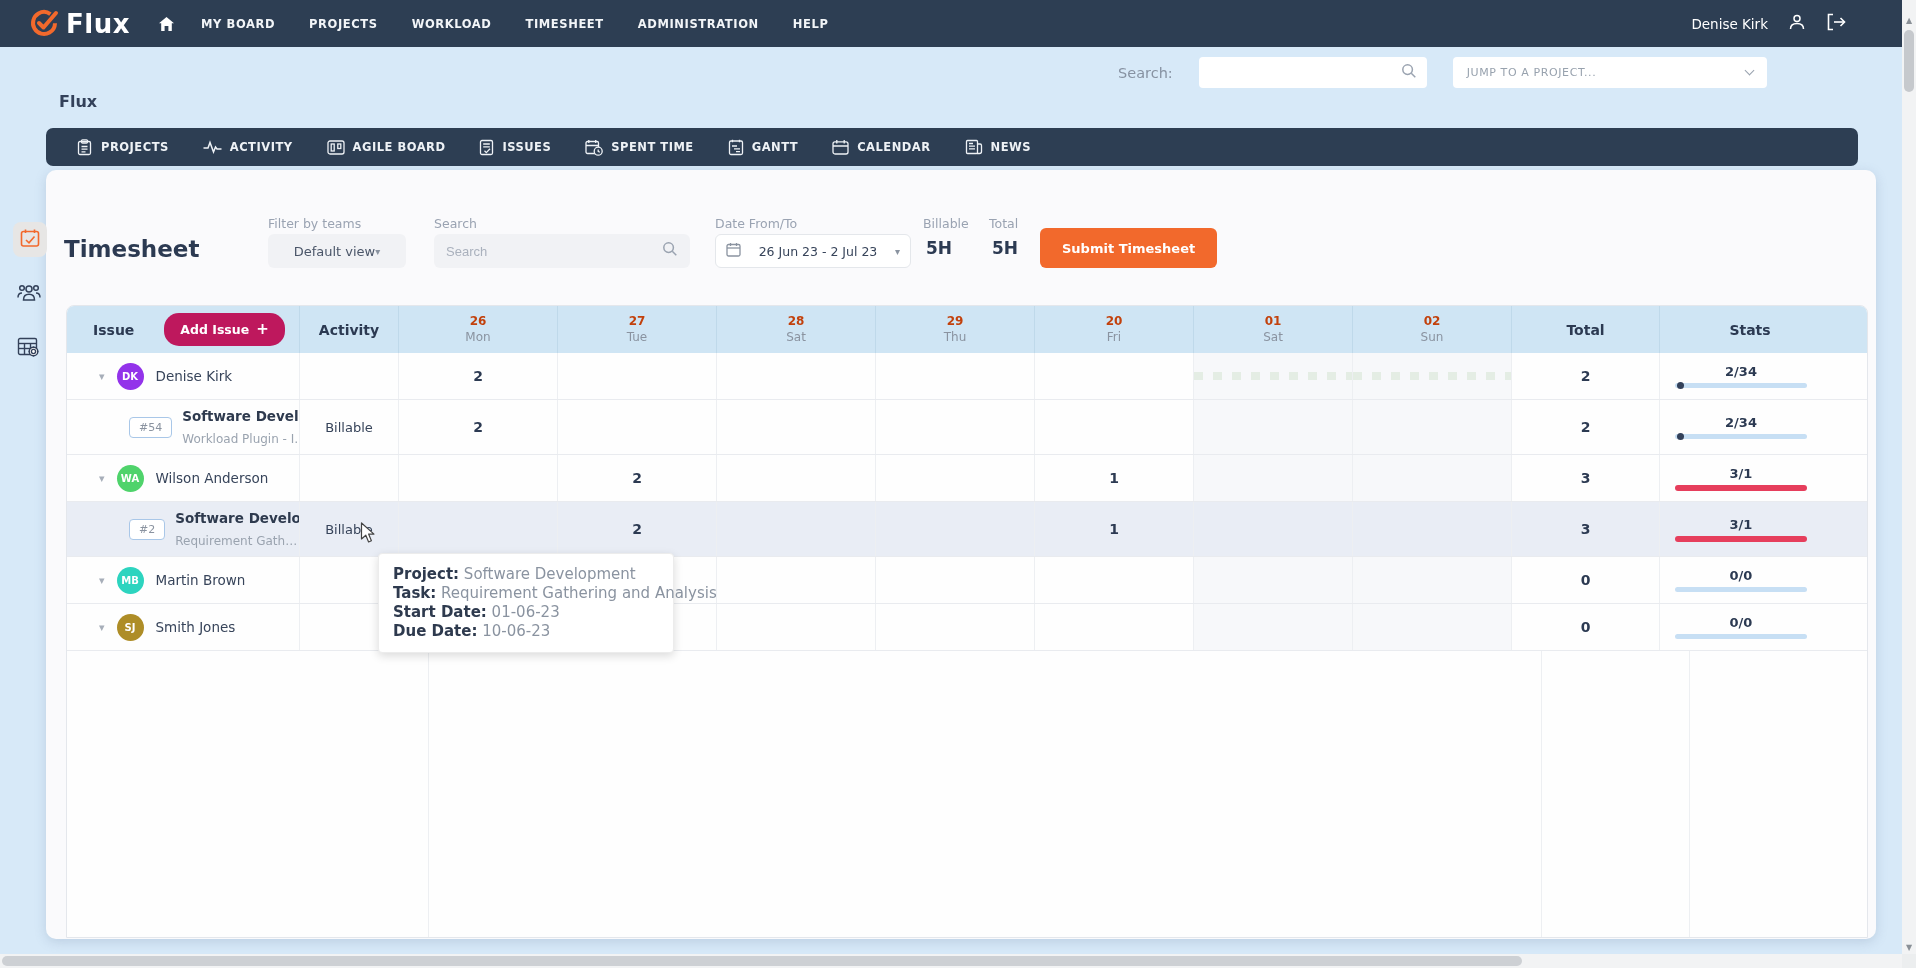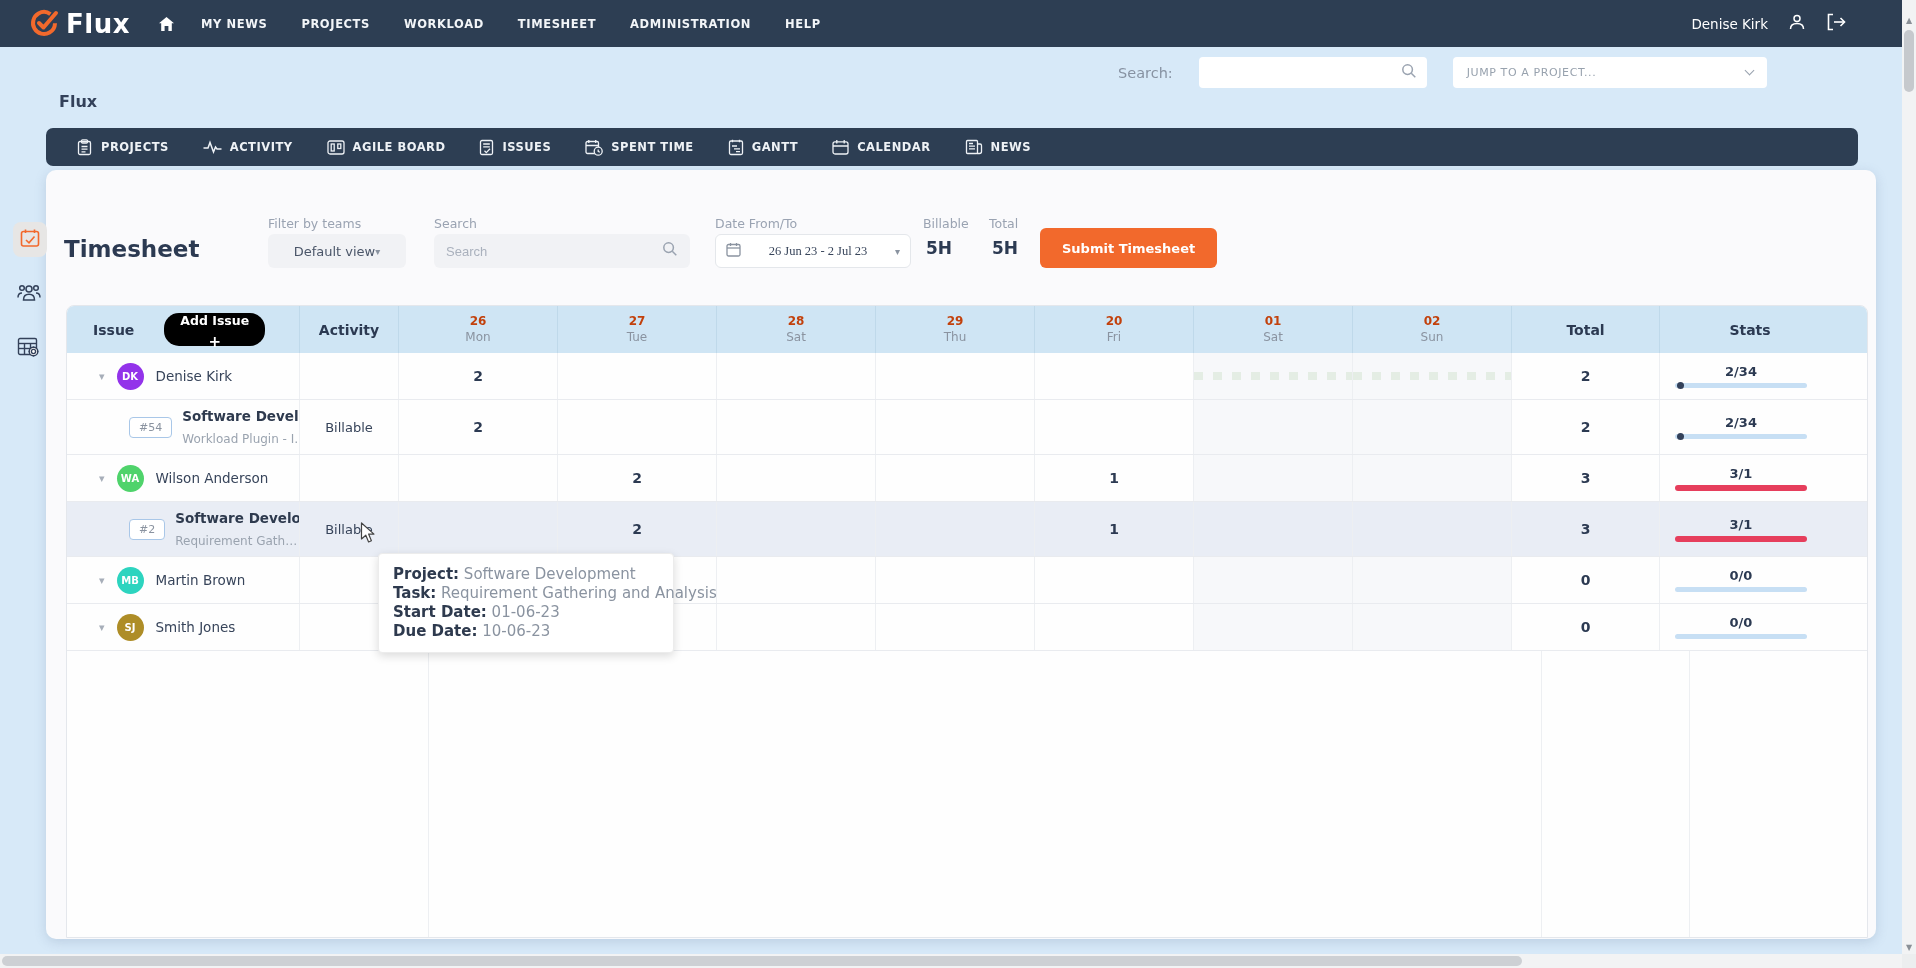--- a/index.html
+++ b/index.html
@@ -47,39 +47,39 @@
   .page-title { position:absolute; left:18px; top:66px; font-size:23px; font-weight:bold; color:#2c3a52; }
   .ctl-label { position:absolute; top:46px; font-size:12.5px; color:#9aa3b2; }
   .ctl { position:absolute; top:64px; height:34px; border-radius:6px; display:flex; align-items:center; }
   .ctl-filter { left:222px; width:138px; background:#f1f2f5; justify-content:center; padding:0 12px; cursor:pointer; }
   .ctl-filter span.v { font-size:13px; color:#4a5568; }
   .dd-arrow { color:#8a93a0; font-size:10px; }
   .ctl-search { left:388px; width:256px; background:#f1f2f5; justify-content:space-between; padding:0 12px; }
   .ctl-search input { background:transparent; border:none; outline:none; width:200px; font-size:13px; color:#4a5568; }
   .ctl-search input::placeholder { color:#aab1bd; }
   .ctl-date { left:669px; width:196px; background:#fff; border:1px solid #e4e7eb; justify-content:space-between; padding:0 10px; cursor:pointer; }
-  .ctl-date .dv { font-size:12.5px; color:#37445a; white-space:nowrap;font-family:Liberation Serif, serif; }
+  .ctl-date .dv { font-size:12.5px; color:#37445a; white-space:nowrap; }
   .metric-label { position:absolute; top:46px; font-size:12.5px; color:#9aa3b2; }
   .metric-value { position:absolute; top:68px; font-size:17px; font-weight:bold; color:#2c3a52; }
   .submit-btn { position:absolute; left:994px; top:58px; height:40px; padding:0 22px; background:#f2692c; color:#fff;
     border:none; border-radius:6px; font-size:13px; font-weight:bold; cursor:pointer; font-family:inherit; }
   
   .tbl { position:absolute; left:20px; top:135px; width:1802px; bottom:1px; background:#fefefe;
     border:1px solid #e4e7ec; border-radius:8px 8px 0 0; display:flex; flex-direction:column; overflow:hidden; }
   .t-head { display:flex; height:47px; background:#cfe5f4; flex:none; }
   .t-head > div { border-right:1px solid #bfd9ea; display:flex; align-items:center; justify-content:center; }
   .col-issue { width:233px; flex:none; }
   .col-act { width:99px; flex:none; }
   .col-day { width:159px; flex:none; }
   .col-total { width:148px; flex:none; }
   .col-stats { width:180px; flex:none; border-right:none !important; }
   .t-head .col-issue { justify-content:flex-start; padding-left:26px; gap:30px; }
   .h-txt { font-size:14px; font-weight:bold; color:#2c3a52; }
-  .add-issue { background:#000000; border:none; color:#fff; height:33px; padding:0 16px; border-radius:15px;
-    font-size:12.5px; font-weight:bold; display:flex; align-items:center; gap:7px; cursor:pointer; font-family:inherit;flex-direction:column; }
+  .add-issue { background:#be185d; border:none; color:#fff; height:33px; padding:0 16px; border-radius:15px;
+    font-size:12.5px; font-weight:bold; display:flex; align-items:center; gap:7px; cursor:pointer; font-family:inherit; }
   .add-plus { font-size:15px; font-weight:bold; line-height:1; }
   .day-h { display:flex; flex-direction:column; align-items:center; line-height:1.3; }
   .day-num { font-size:12px; font-weight:bold; color:#c2410c; }
   .day-name { font-size:12px; color:#8a93a0; }
   .t-row { display:flex; flex:none; border-bottom:1px solid #e9ebef; background:#fefefe; }
   .t-row > div { border-right:1px solid #edeff2; display:flex; align-items:center; }
   .row-user { height:47px; }
   .row-task { height:55px; }
   .t-row.hl { background:#e9edf5; }
   .t-row .cell-day { justify-content:center; font-size:14px; font-weight:bold; color:#2c3a52; cursor:pointer; }
@@ -140,21 +140,21 @@
       </svg>
     </span>
     <span class="logo-text">Flux</span>
   </div>
   <span class="home-ic">
     <svg width="17" height="16" viewBox="0 0 17 16">
         <path d="M8.5 1 L16 7.2 H13.8 V15 H10.4 V10 H6.6 V15 H3.2 V7.2 H1 Z" fill="#fff"></path>
       </svg>
   </span>
   <nav class="topnav-items" id="topnav-items">
-      <span class="topnav-item">MY NEWS</span>
+      <span class="topnav-item">MY BOARD</span>
       <span class="topnav-item">PROJECTS</span>
       <span class="topnav-item">WORKLOAD</span>
       <span class="topnav-item">TIMESHEET</span>
       <span class="topnav-item">ADMINISTRATION</span>
       <span class="topnav-item">HELP</span>
     </nav>
   <div class="topnav-right">
     <span class="topnav-user">Denise Kirk</span>
     <span>
       <svg width="18" height="18" viewBox="0 0 18 18" fill="none" stroke="#fff" stroke-width="1.5">

